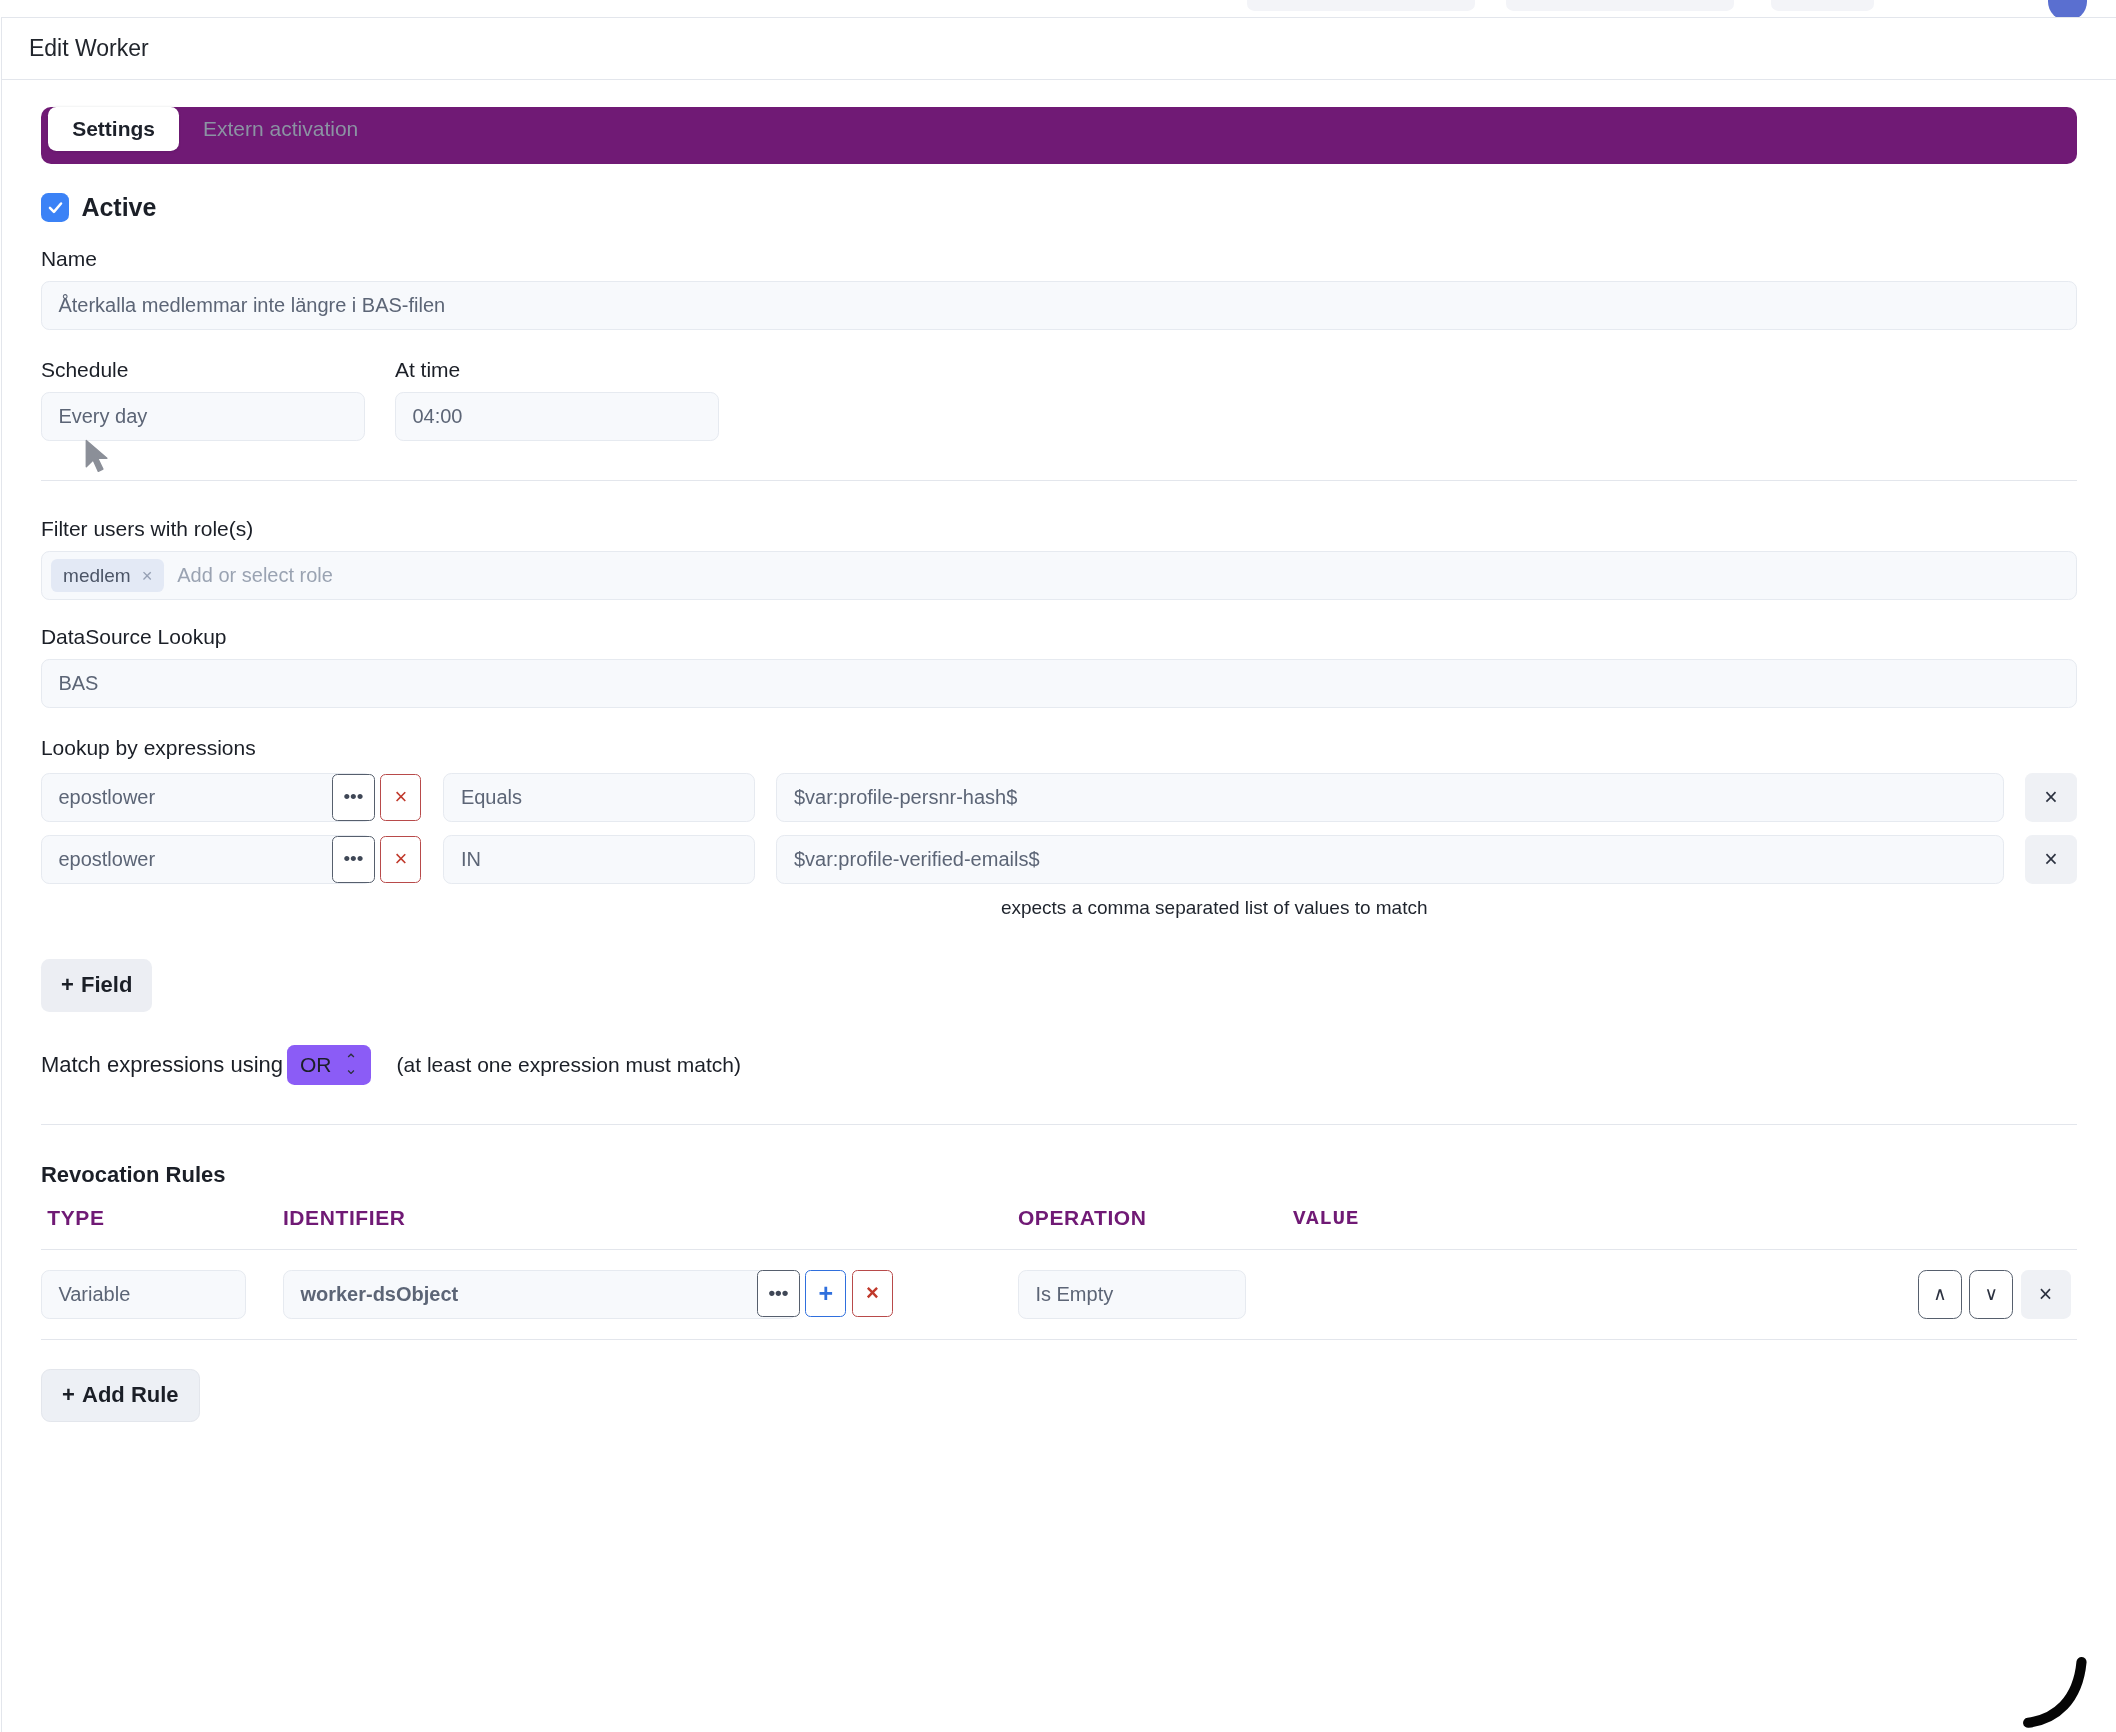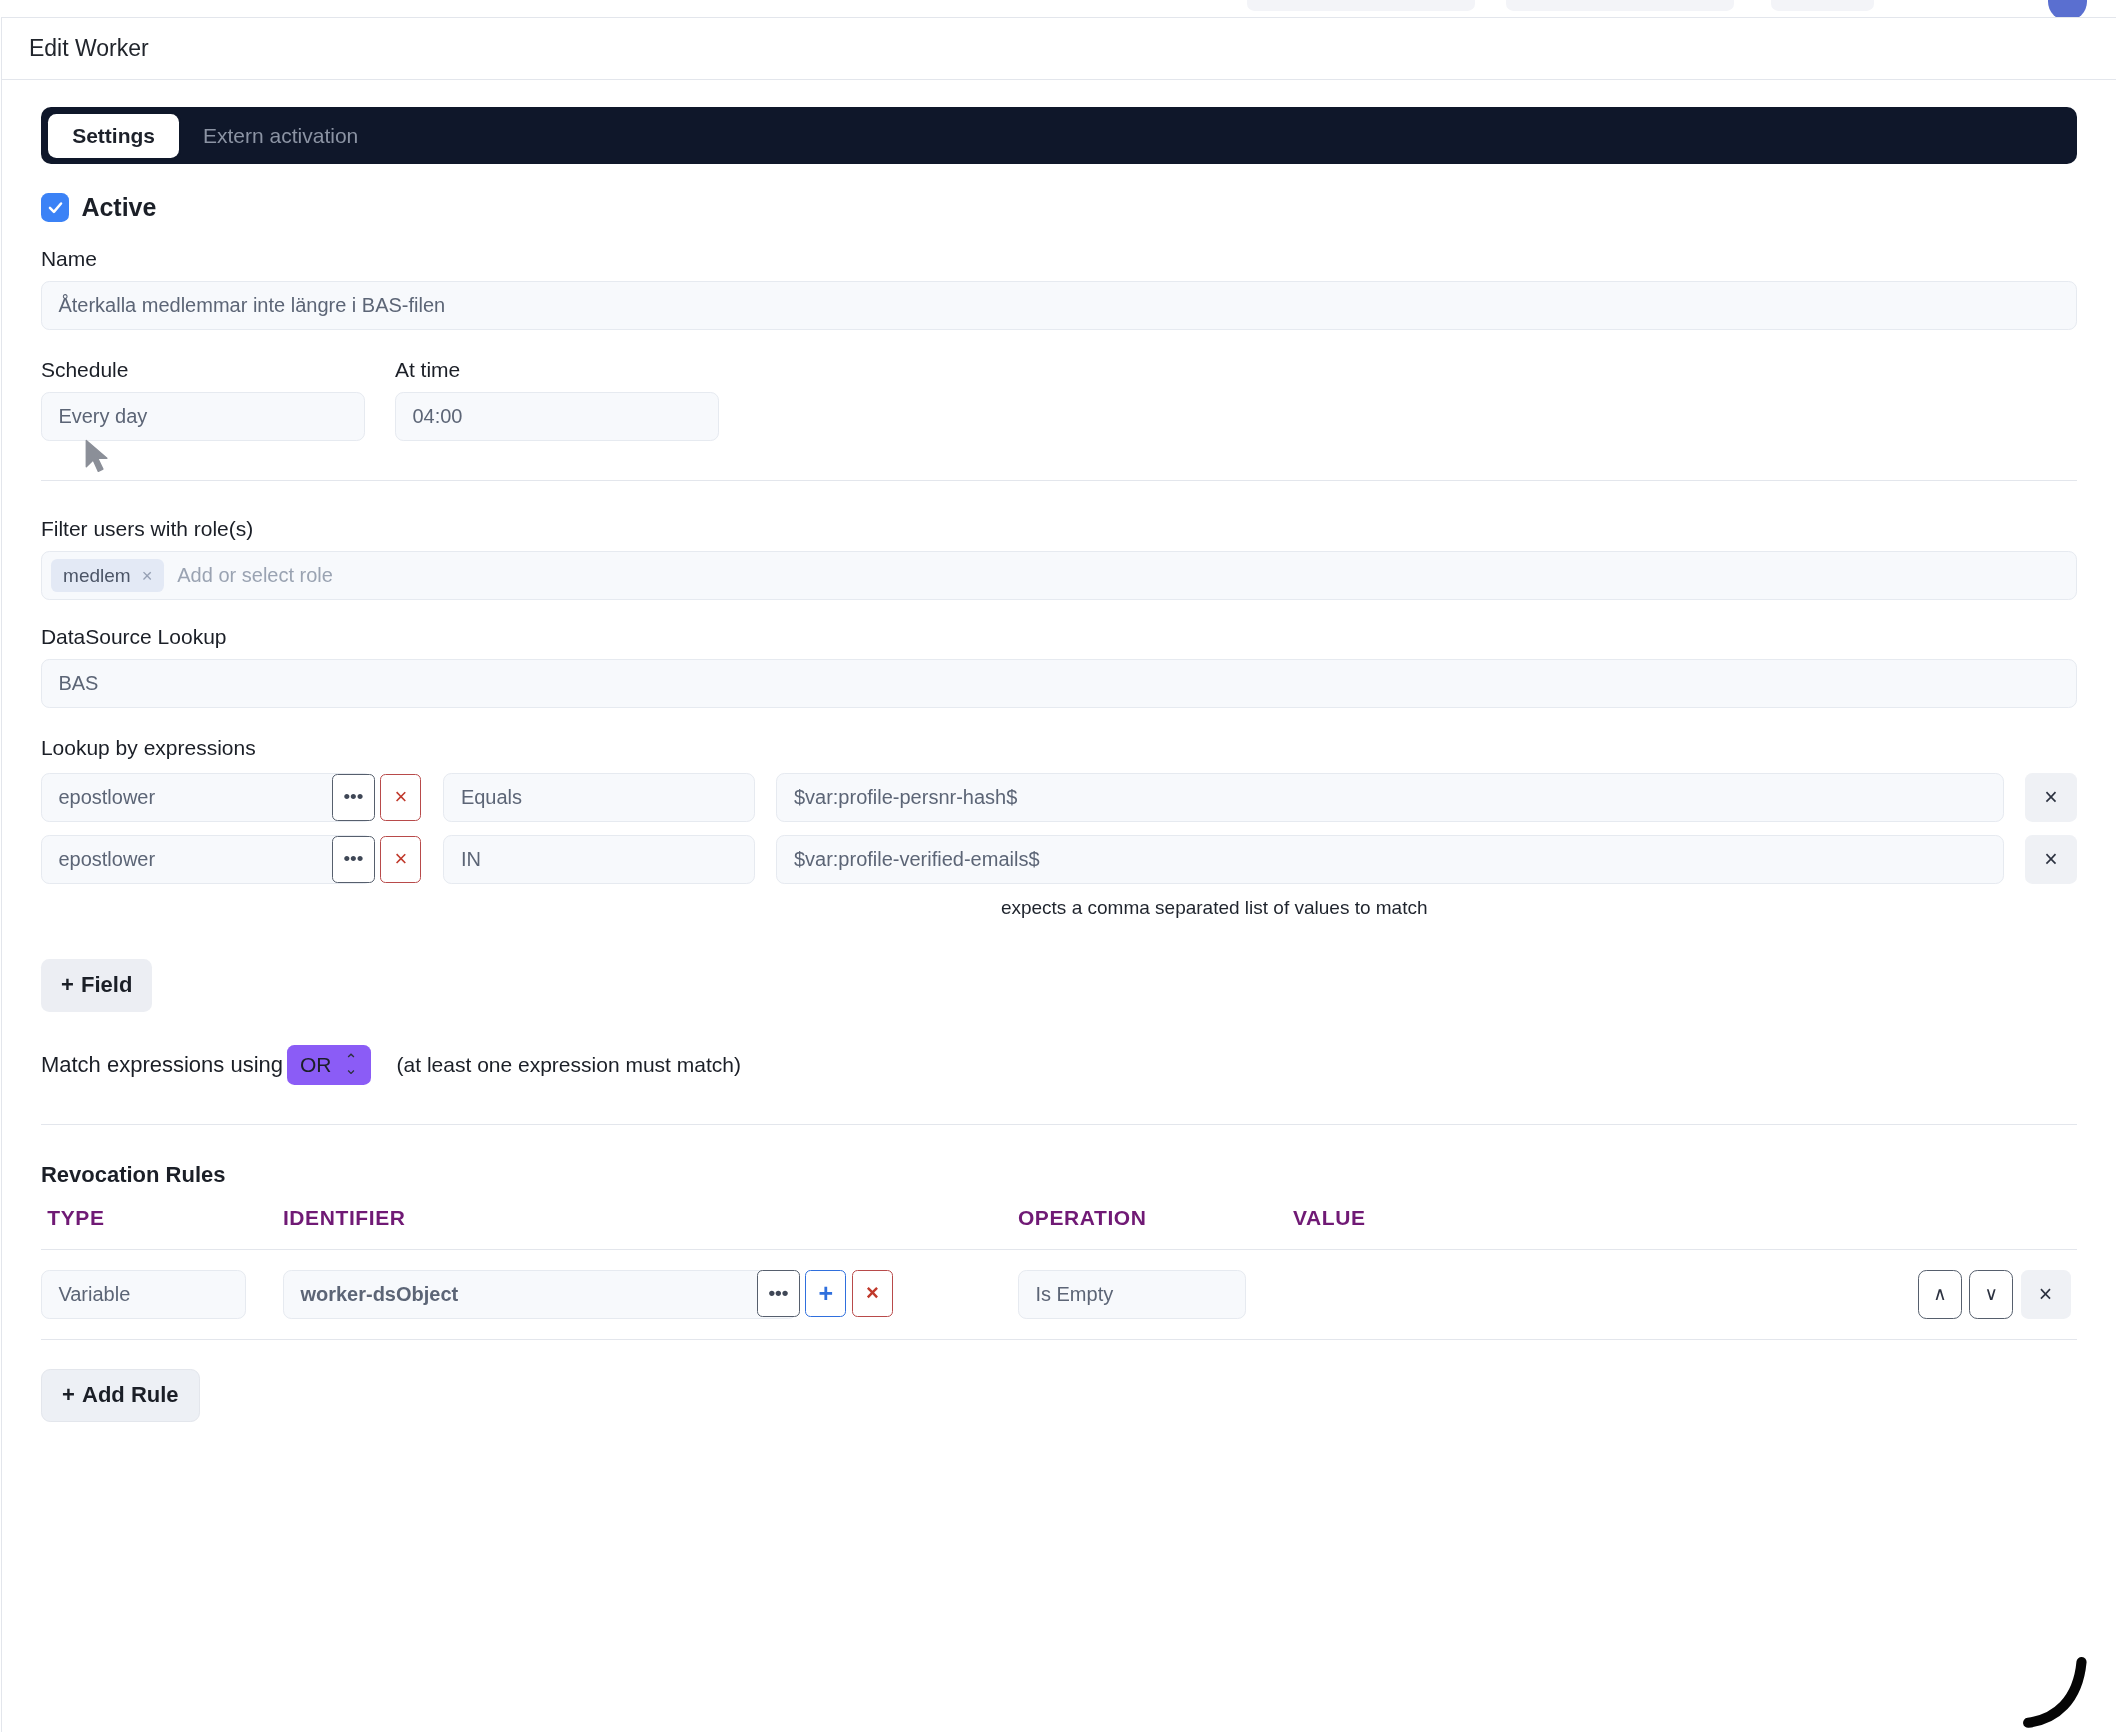--- a/index.html
+++ b/index.html
@@ -63,24 +63,24 @@
   }
 
   .content {
     padding: 0 39px 0 39px;
   }
 
   
   .tabbar {
     margin-top: 27.5px;
     height: 57px;
-    background: #0f172a;
+    background: #701a75;
     border-radius: 10px;
     display: flex;
-    align-items: center;
+    align-items: flex-start;
     padding: 0 7.3px;
   }
   .tab {
     height: 44px;
     padding: 0 24px;
     display: flex;
     align-items: center;
     font-size: 21px;
     border-radius: 8.3px;
     color: #8b93a3;
@@ -323,21 +323,21 @@
     height: 62px;
     border-bottom: 0.9px solid #e3e6ec;
     font-size: 21px;
     font-weight: bold;
     letter-spacing: 0.6px;
     color: #701a75;
   }
   .th-type { width: 242px; padding-left: 6.4px; }
   .th-id   { width: 735px; }
   .th-op   { width: 275px; }
-  .th-val  { flex: 1; }
+  .th-val  { flex: 1; font-family: Liberation Mono, monospace; }
 
   .trow {
     display: flex;
     align-items: center;
     height: 90px;
     border-bottom: 0.9px solid #e3e6ec;
   }
   .td-type {
     width: 242px;
     padding-right: 37px;

